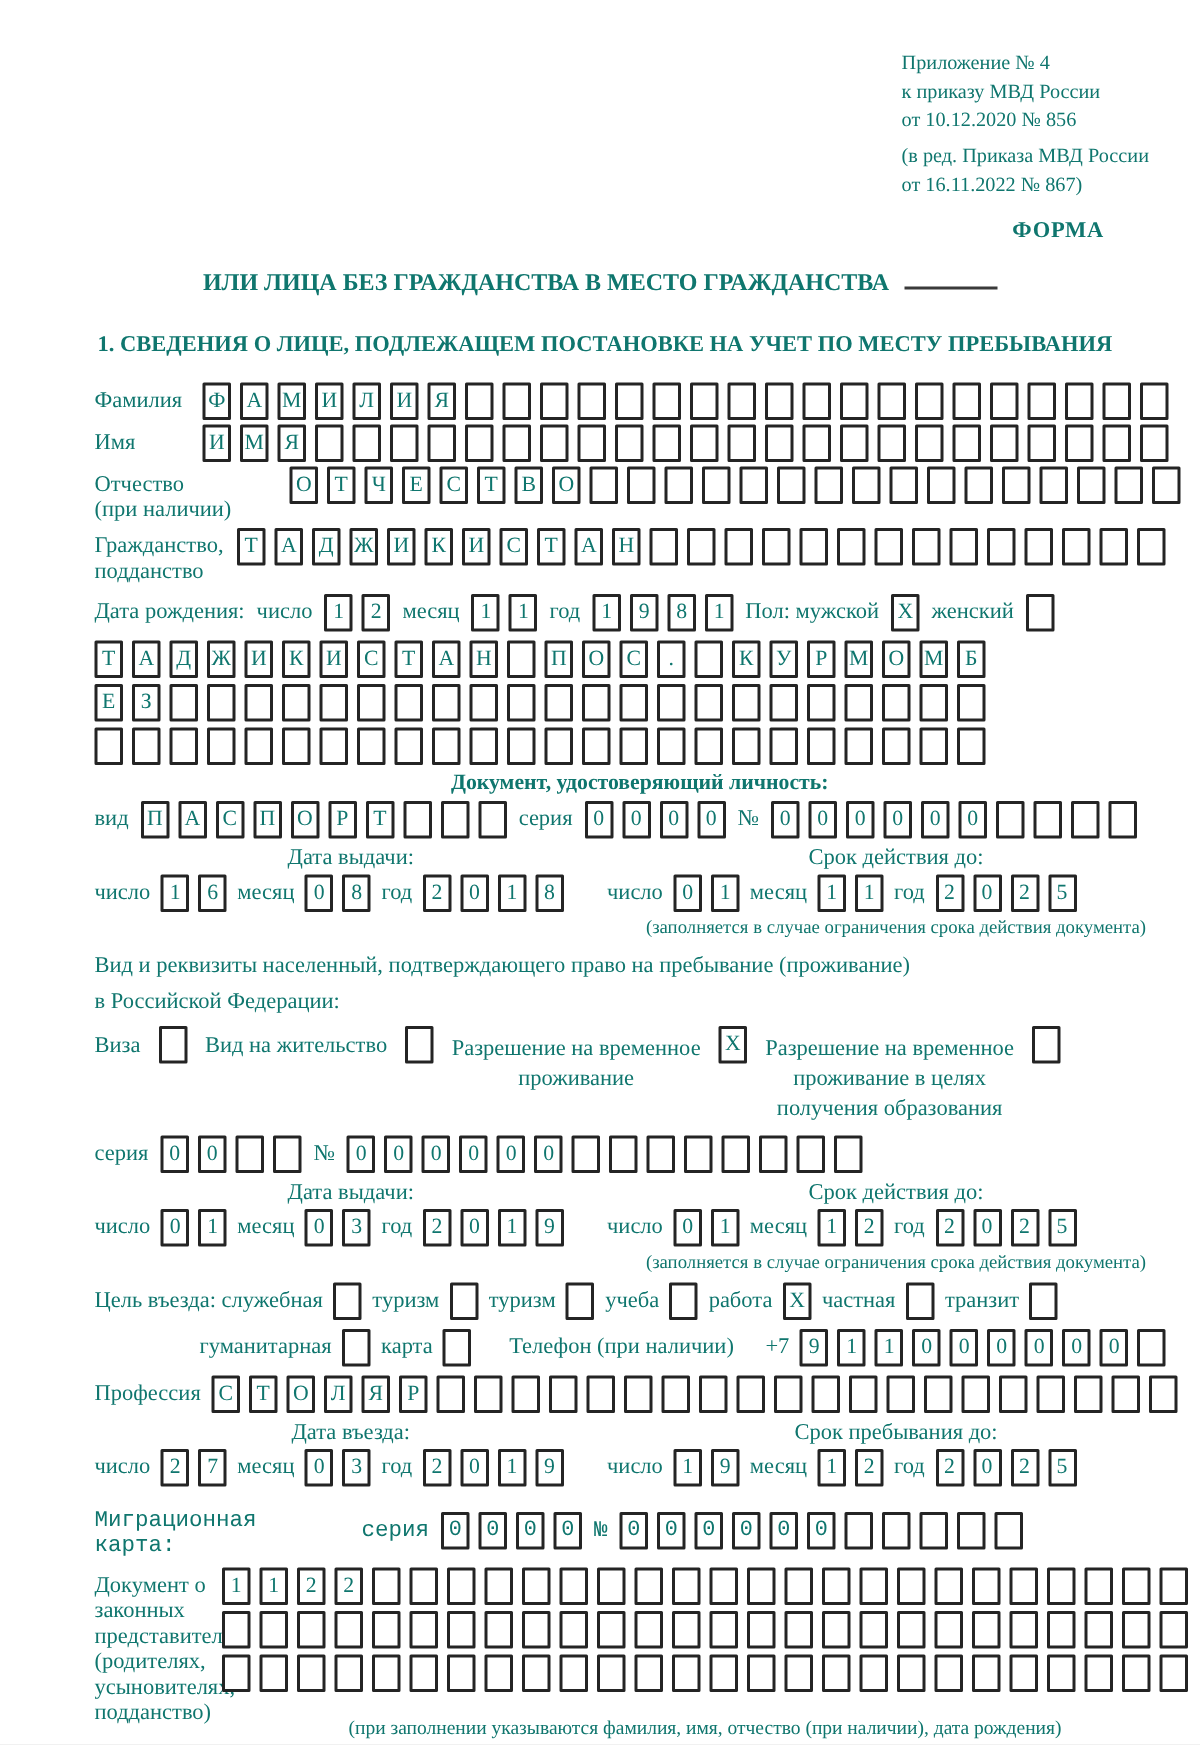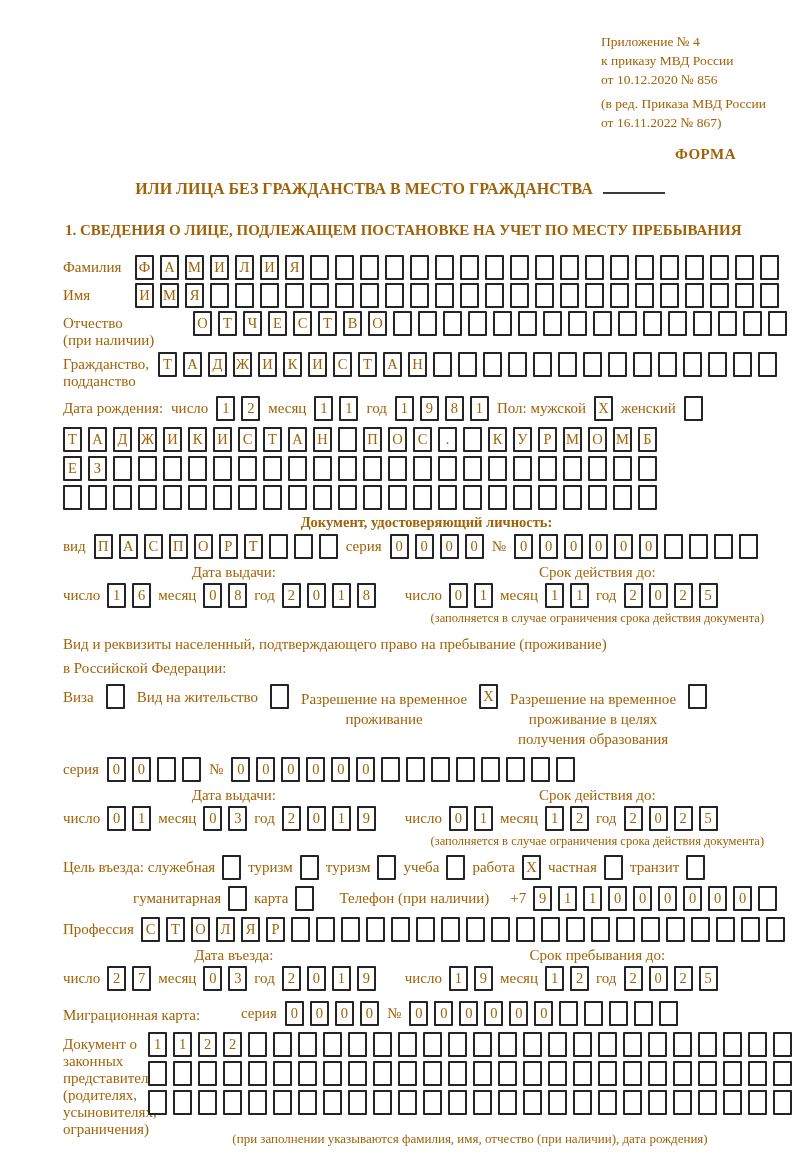--- a/index.html
+++ b/index.html
@@ -1,17 +1,17 @@
 <!DOCTYPE html>
 <html><head>
 <meta charset="utf-8">
 <style>
   html,body{margin:0;padding:0;background:#e8e8e8;}
   .page{
-    width:800px;height:1163px;background:#ffffff;color:#a16207;
+    width:800px;height:1163px;background:#ffffff;color:#0f766e;
     font-family:"Liberation Serif","DejaVu Serif",serif;
     box-sizing:border-box;position:relative;overflow:hidden;
     margin:0 auto;padding-top:32px;
   }
   .tophead{padding-right:34px;text-align:right;}
   .refblock{display:inline-block;text-align:left;font-size:13.5px;line-height:19px;}
   .refblock .gap{margin-top:5px;}
   .forma{font-weight:bold;font-size:15px;margin:14px 30px 0 0;letter-spacing:.5px;}
   .titleblock{text-align:center;font-weight:bold;font-size:16px;line-height:23px;margin-top:14px;}
   .blankline{display:inline-block;width:62px;height:13px;border-bottom:2px solid #3a3a3a;margin-left:10px;}
@@ -46,21 +46,21 @@
   .resline{font-size:15px;line-height:24px;}
   .cbrow{display:flex;align-items:flex-start;font-size:15px;margin-top:4px;margin-bottom:8px;}
   .cbrow>*{margin-right:12px;}
   .cbl{padding-top:5px;}
   .cbl2{text-align:center;line-height:20px;padding-top:5px;}
   .purpose{display:flex;align-items:center;font-size:15px;margin-bottom:6px;}
   .purpose>*{margin-right:7px;}
   .indent70{margin-left:70px;}
   .repnote{font-size:13px;text-align:center;margin-top:12px;white-space:nowrap;}
   .mt6{margin-top:6px;}
-  .mt10{margin-top:10px;}
+  .mt10{margin-top:10px;font-family:Liberation Mono, monospace;}
 </style>
 </head>
 <body>
 
 <div class="page">
 
   <div class="tophead">
     <div class="refblock">
       <div>Приложение № 4</div>
       <div>к приказу МВД России</div>
@@ -673,21 +673,21 @@
         </span>
     </div>
 
     <div class="frow mt6">
       <div class="lbl w85">
         <div>Документ о</div>
         <div>законных</div>
         <div>представителях</div>
         <div>(родителях,</div>
         <div>усыновителях,</div>
-        <div>ограничения)</div>
+        <div>подданство)</div>
       </div>
       <div class="cellcol">
         <div class="cells">
             <span class="cell">1</span>
             <span class="cell">1</span>
             <span class="cell">2</span>
             <span class="cell">2</span>
             <span class="cell"></span>
             <span class="cell"></span>
             <span class="cell"></span>

